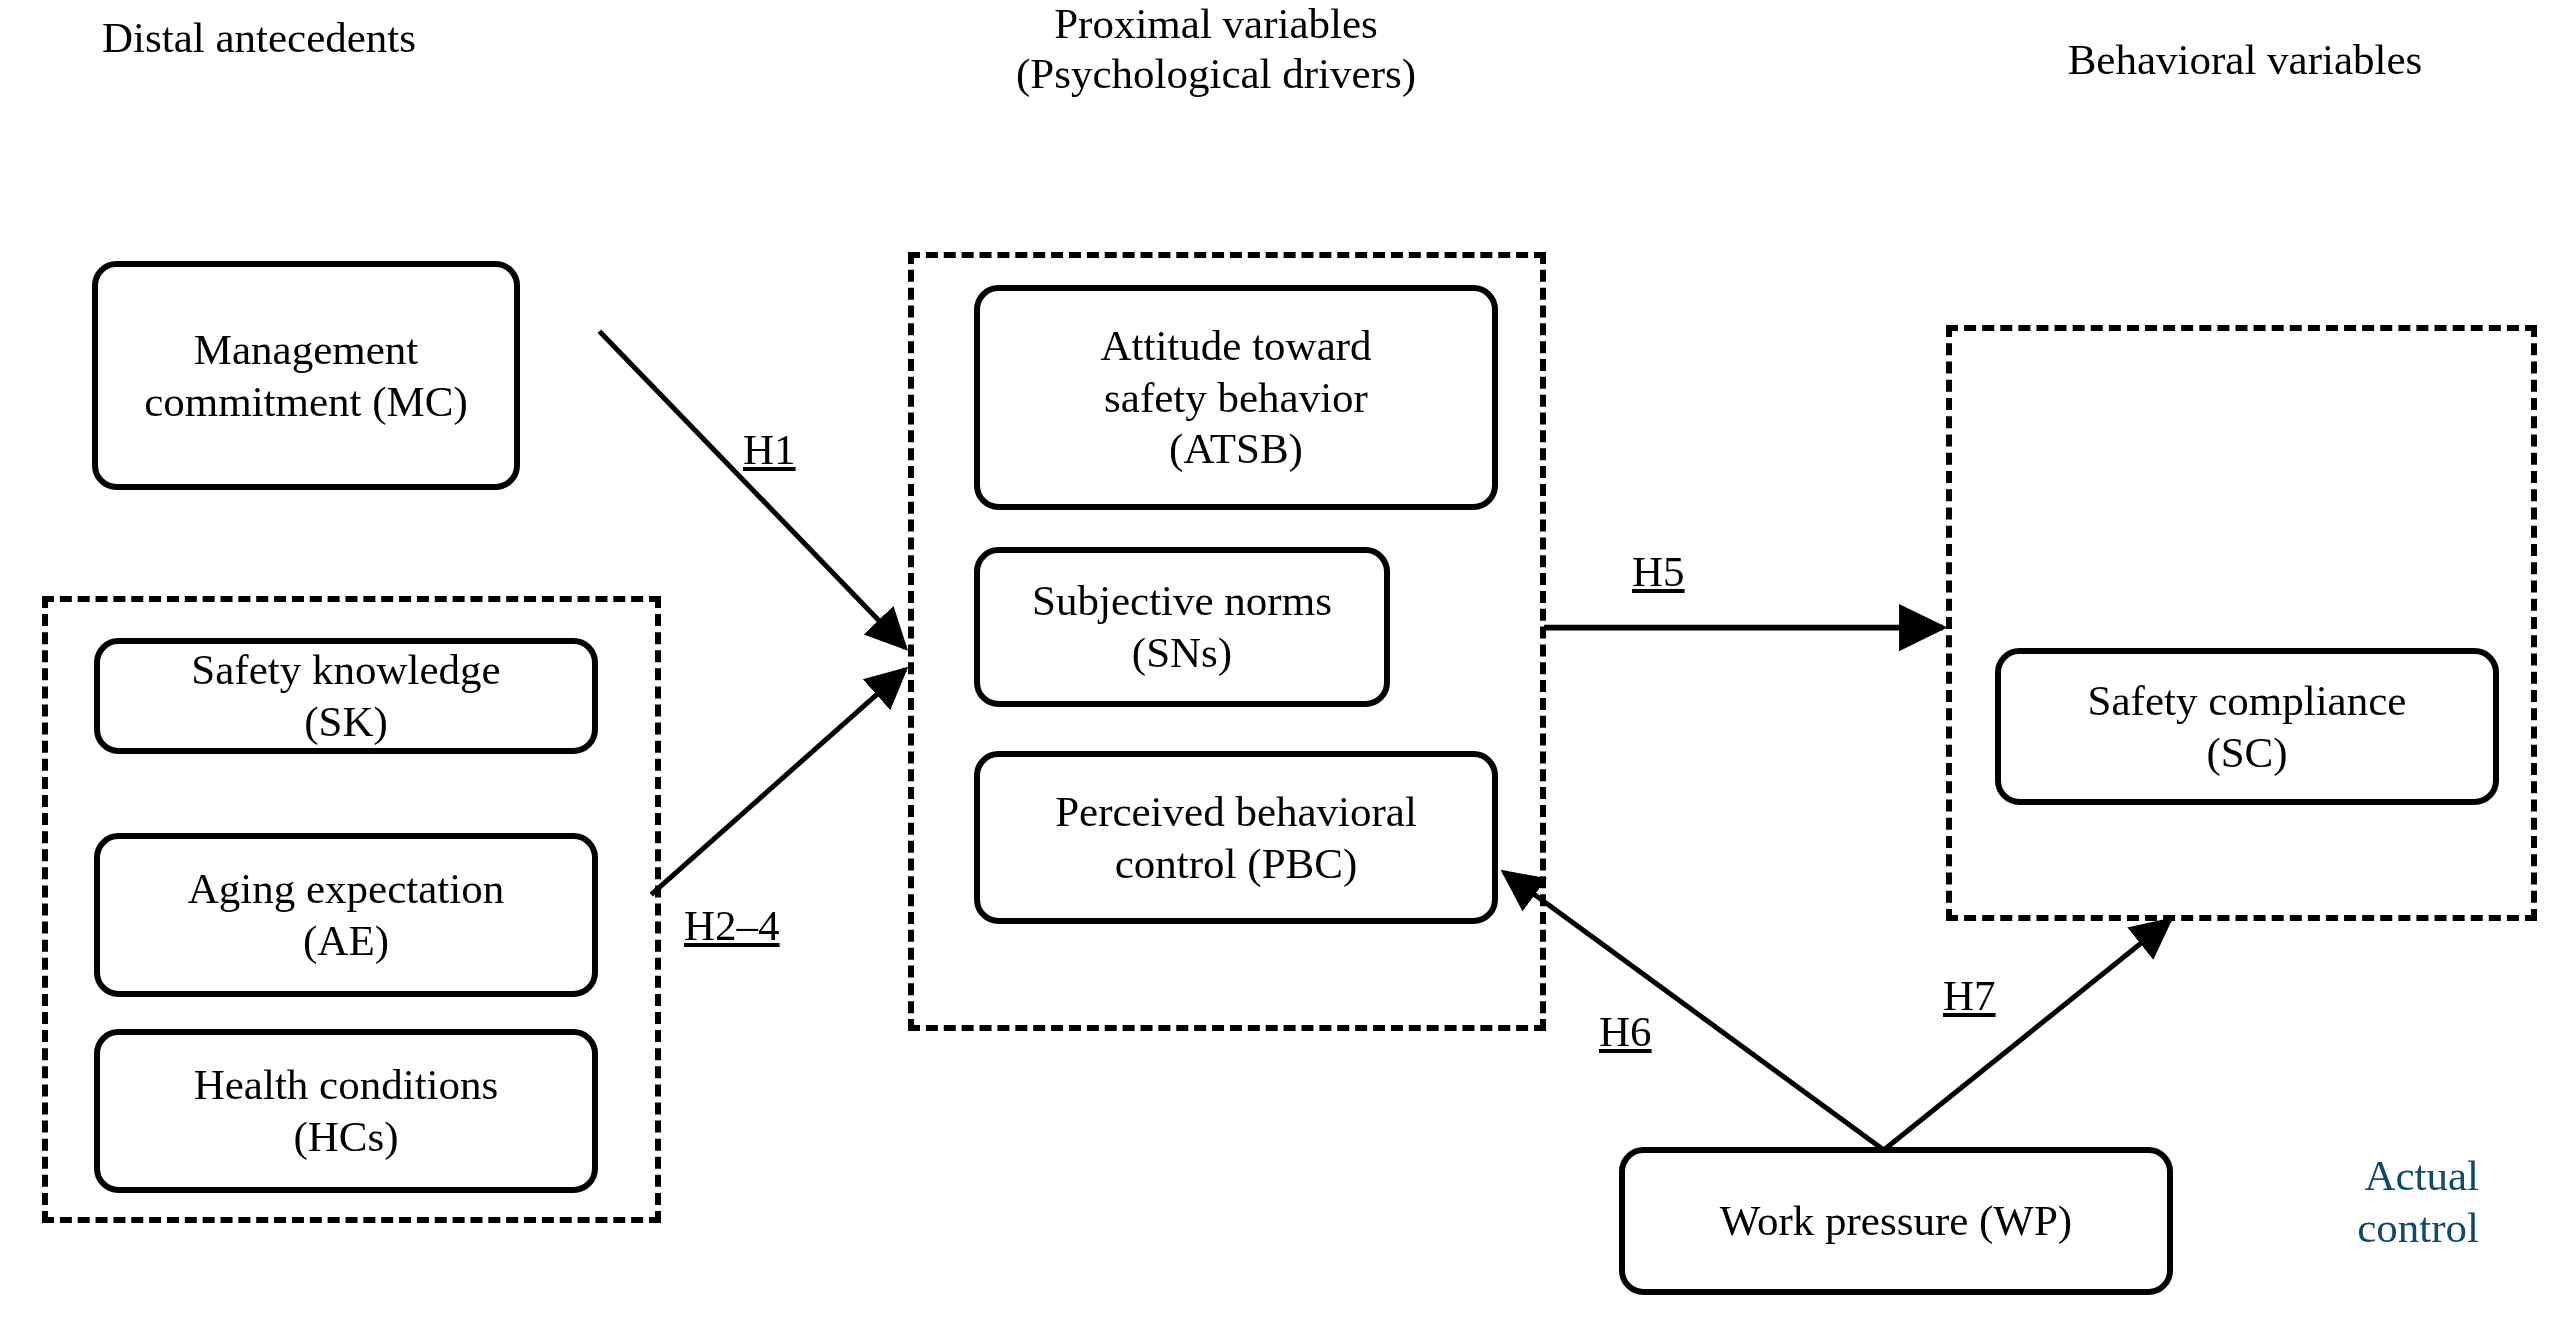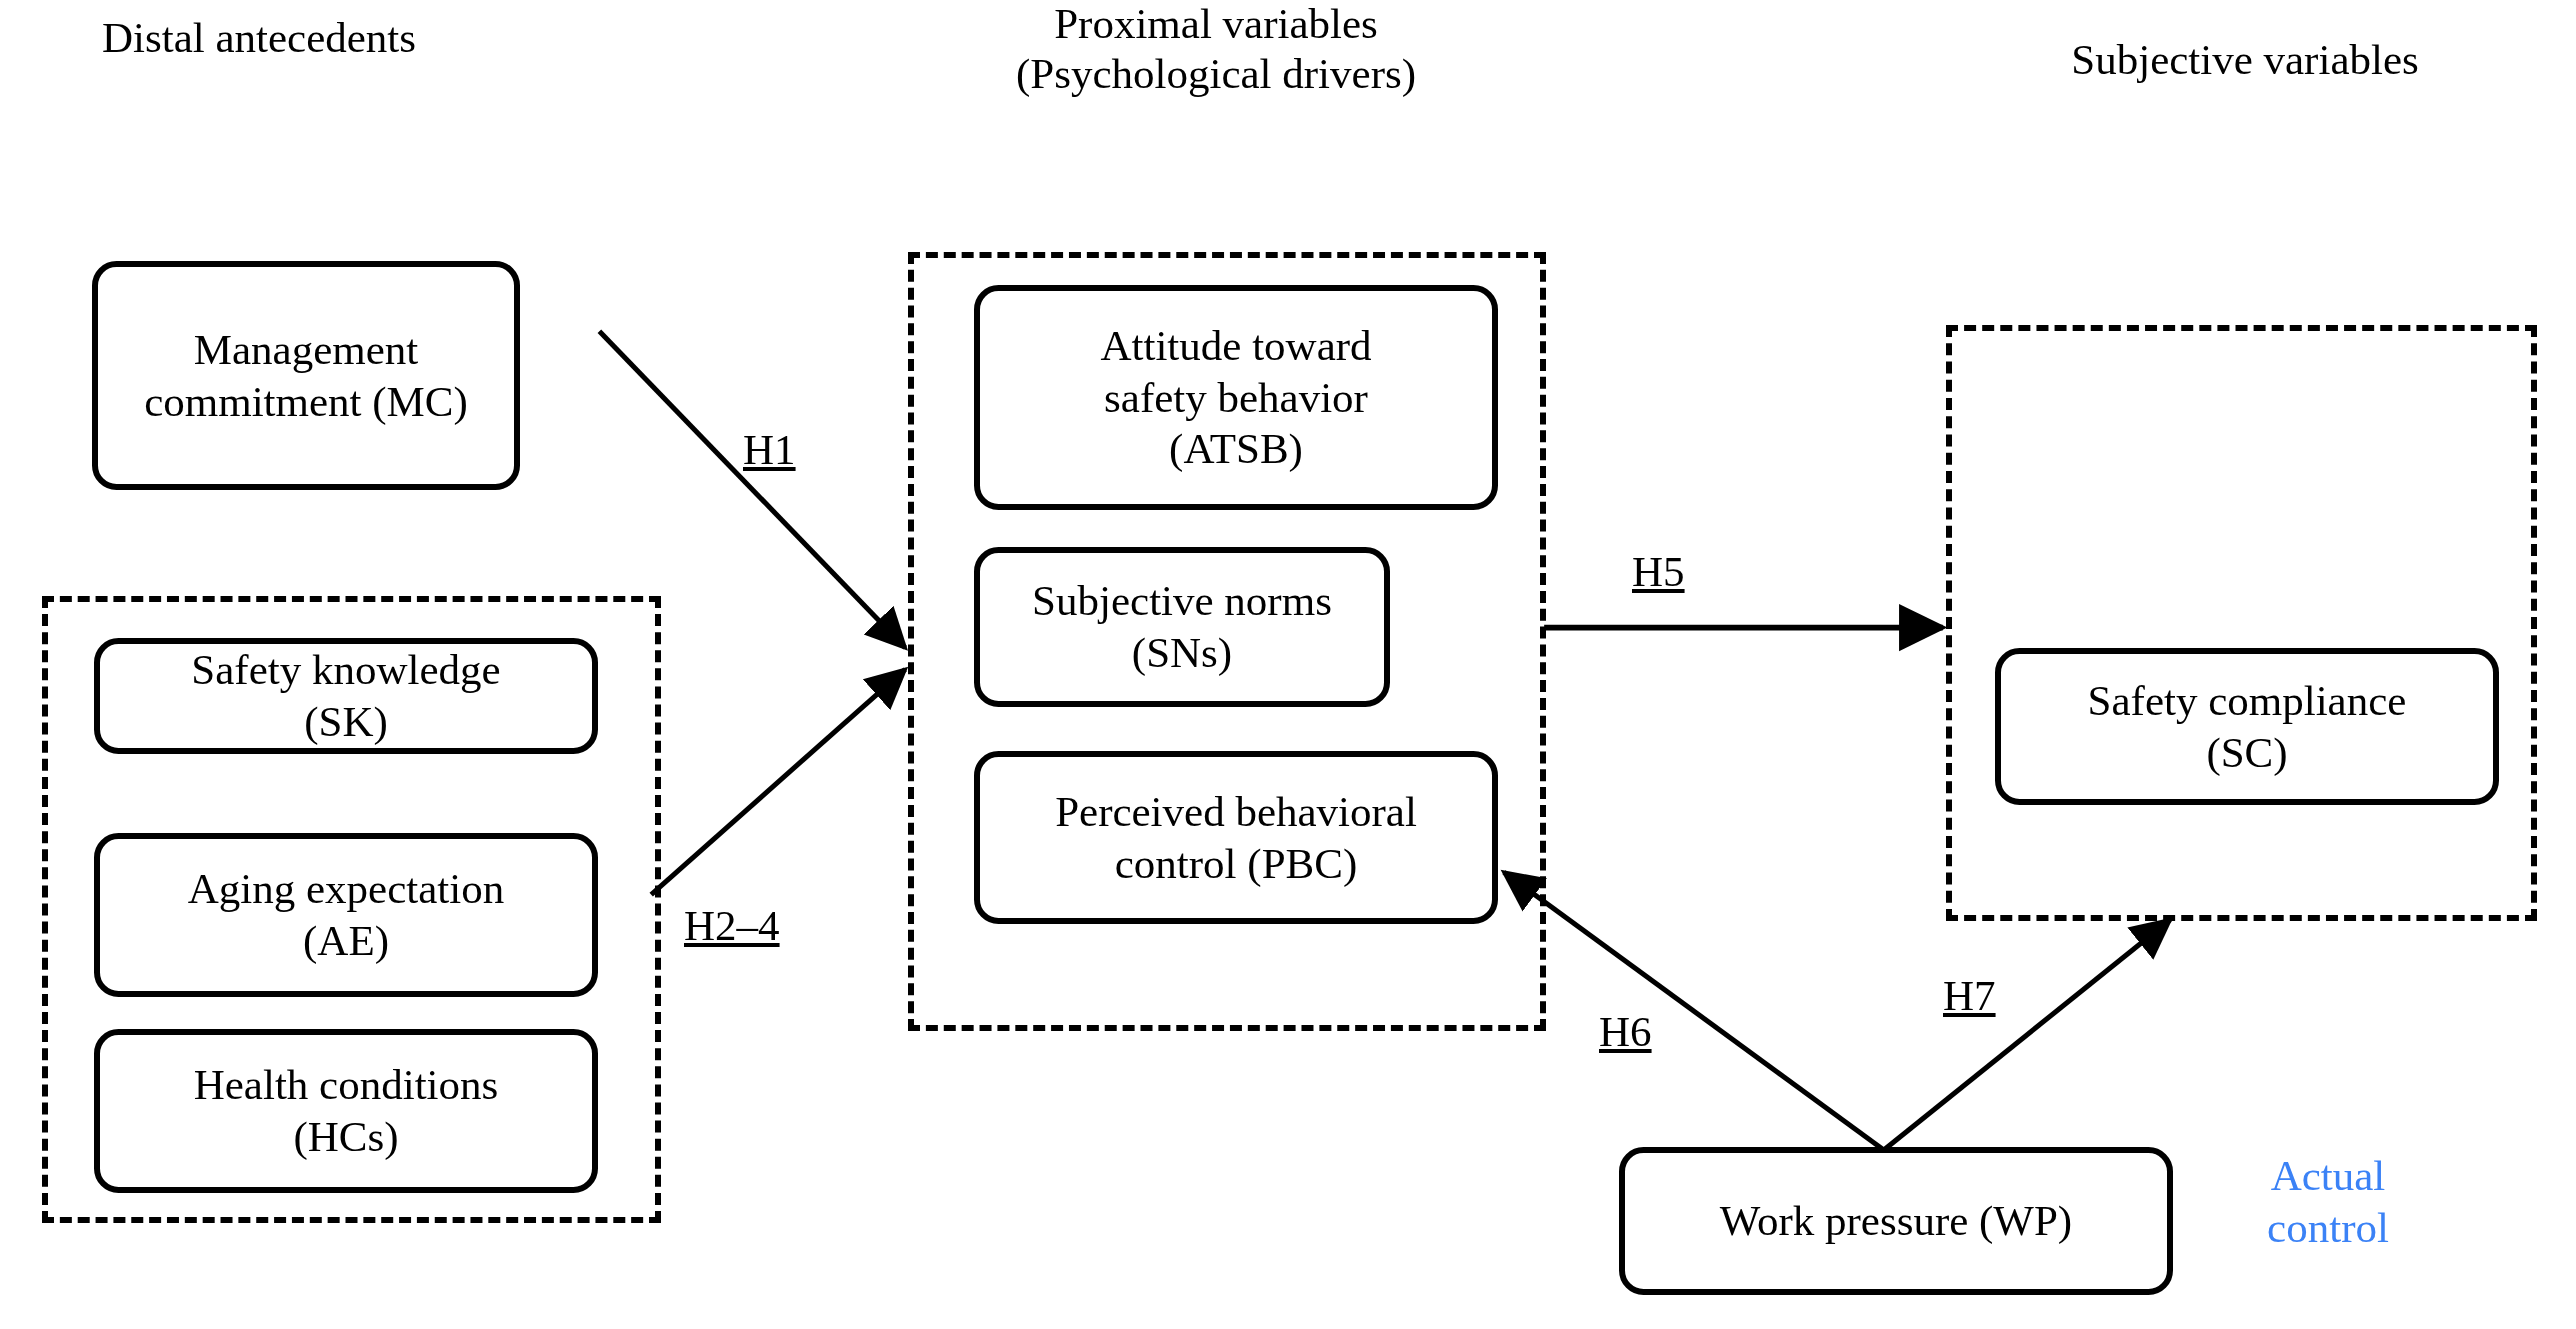--- a/index.html
+++ b/index.html
@@ -61,23 +61,23 @@
     font-size: 43px;
     line-height: 1.15;
     color: #000;
     white-space: pre-line;
     text-decoration: underline;
   }
   .side-label {
     position: absolute;
     font-size: 43px;
     line-height: 1.2;
-    color: #3b82f6;
+    color: #0c4a6e;
     white-space: pre-line;
-    text-align: center;
+    text-align: right;
   }
 </style>
 </head>
 <body>
 
 <div id="diagram-root">
 
   <svg class="layer" viewBox="0 0 3580 1848">
     <defs>
       <marker id="arrowhead" markerWidth="9" markerHeight="9" refX="7.6" refY="4.5" orient="auto" markerUnits="strokeWidth">
@@ -94,21 +94,21 @@
     <line x1="2618" y1="1598" x2="2090" y2="1212" stroke="#000" stroke-width="7" marker-end="url(#arrowhead)"></line>
 
     <line x1="2618" y1="1598" x2="3016" y2="1278" stroke="#000" stroke-width="7" marker-end="url(#arrowhead)"></line>
   </svg>
 
   <div class="col-header" style="left:-29px; top:13px; width:576px;">Distal antecedents</div>
 
   <div class="col-header" style="left:928px; top:-1.4px; width:576px;">Proximal variables
 (Psychological drivers)</div>
 
-  <div class="col-header" style="left:1957px; top:35px; width:576px;">Subjective variables</div>
+  <div class="col-header" style="left:1957px; top:35px; width:576px;">Behavioral variables</div>
 
   <div class="group-box" style="left:42px; top:596px; width:619px; height:627px;"></div>
 
   <div class="group-box" style="left:908px; top:252px; width:638px; height:779px;"></div>
 
   <div class="group-box" style="left:1946px; top:325px; width:591px; height:596px;"></div>
 
   <div class="node-box" style="left:92px; top:217px; width:428px; height:229px;margin-top:44px;">Management
 commitment (MC)</div>
 

